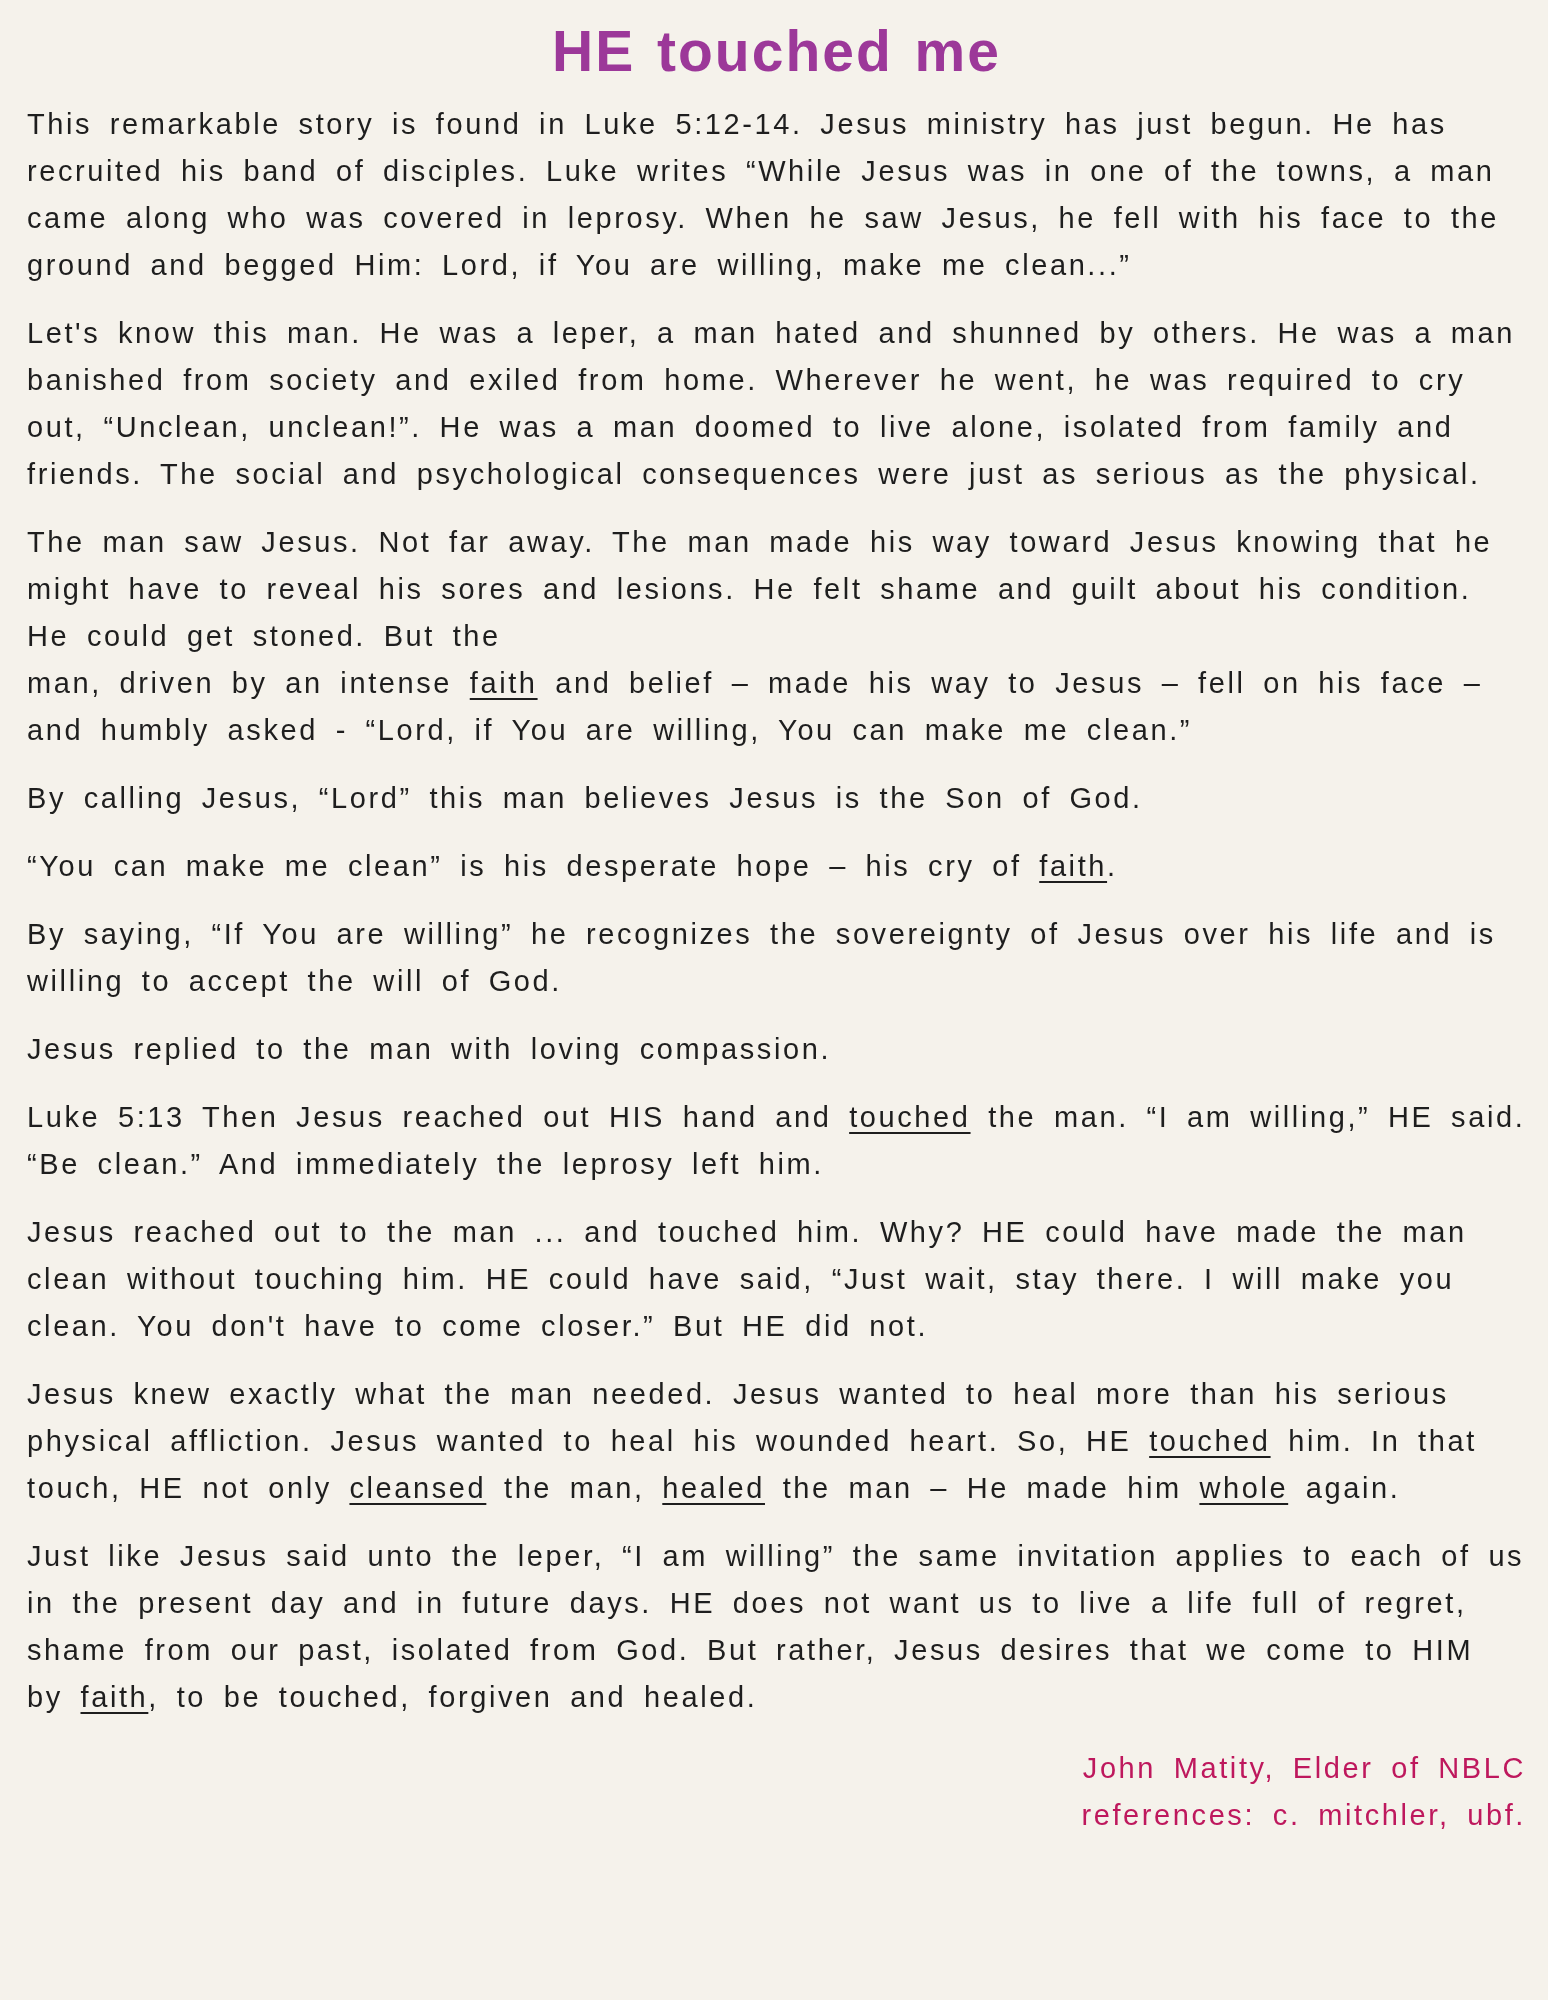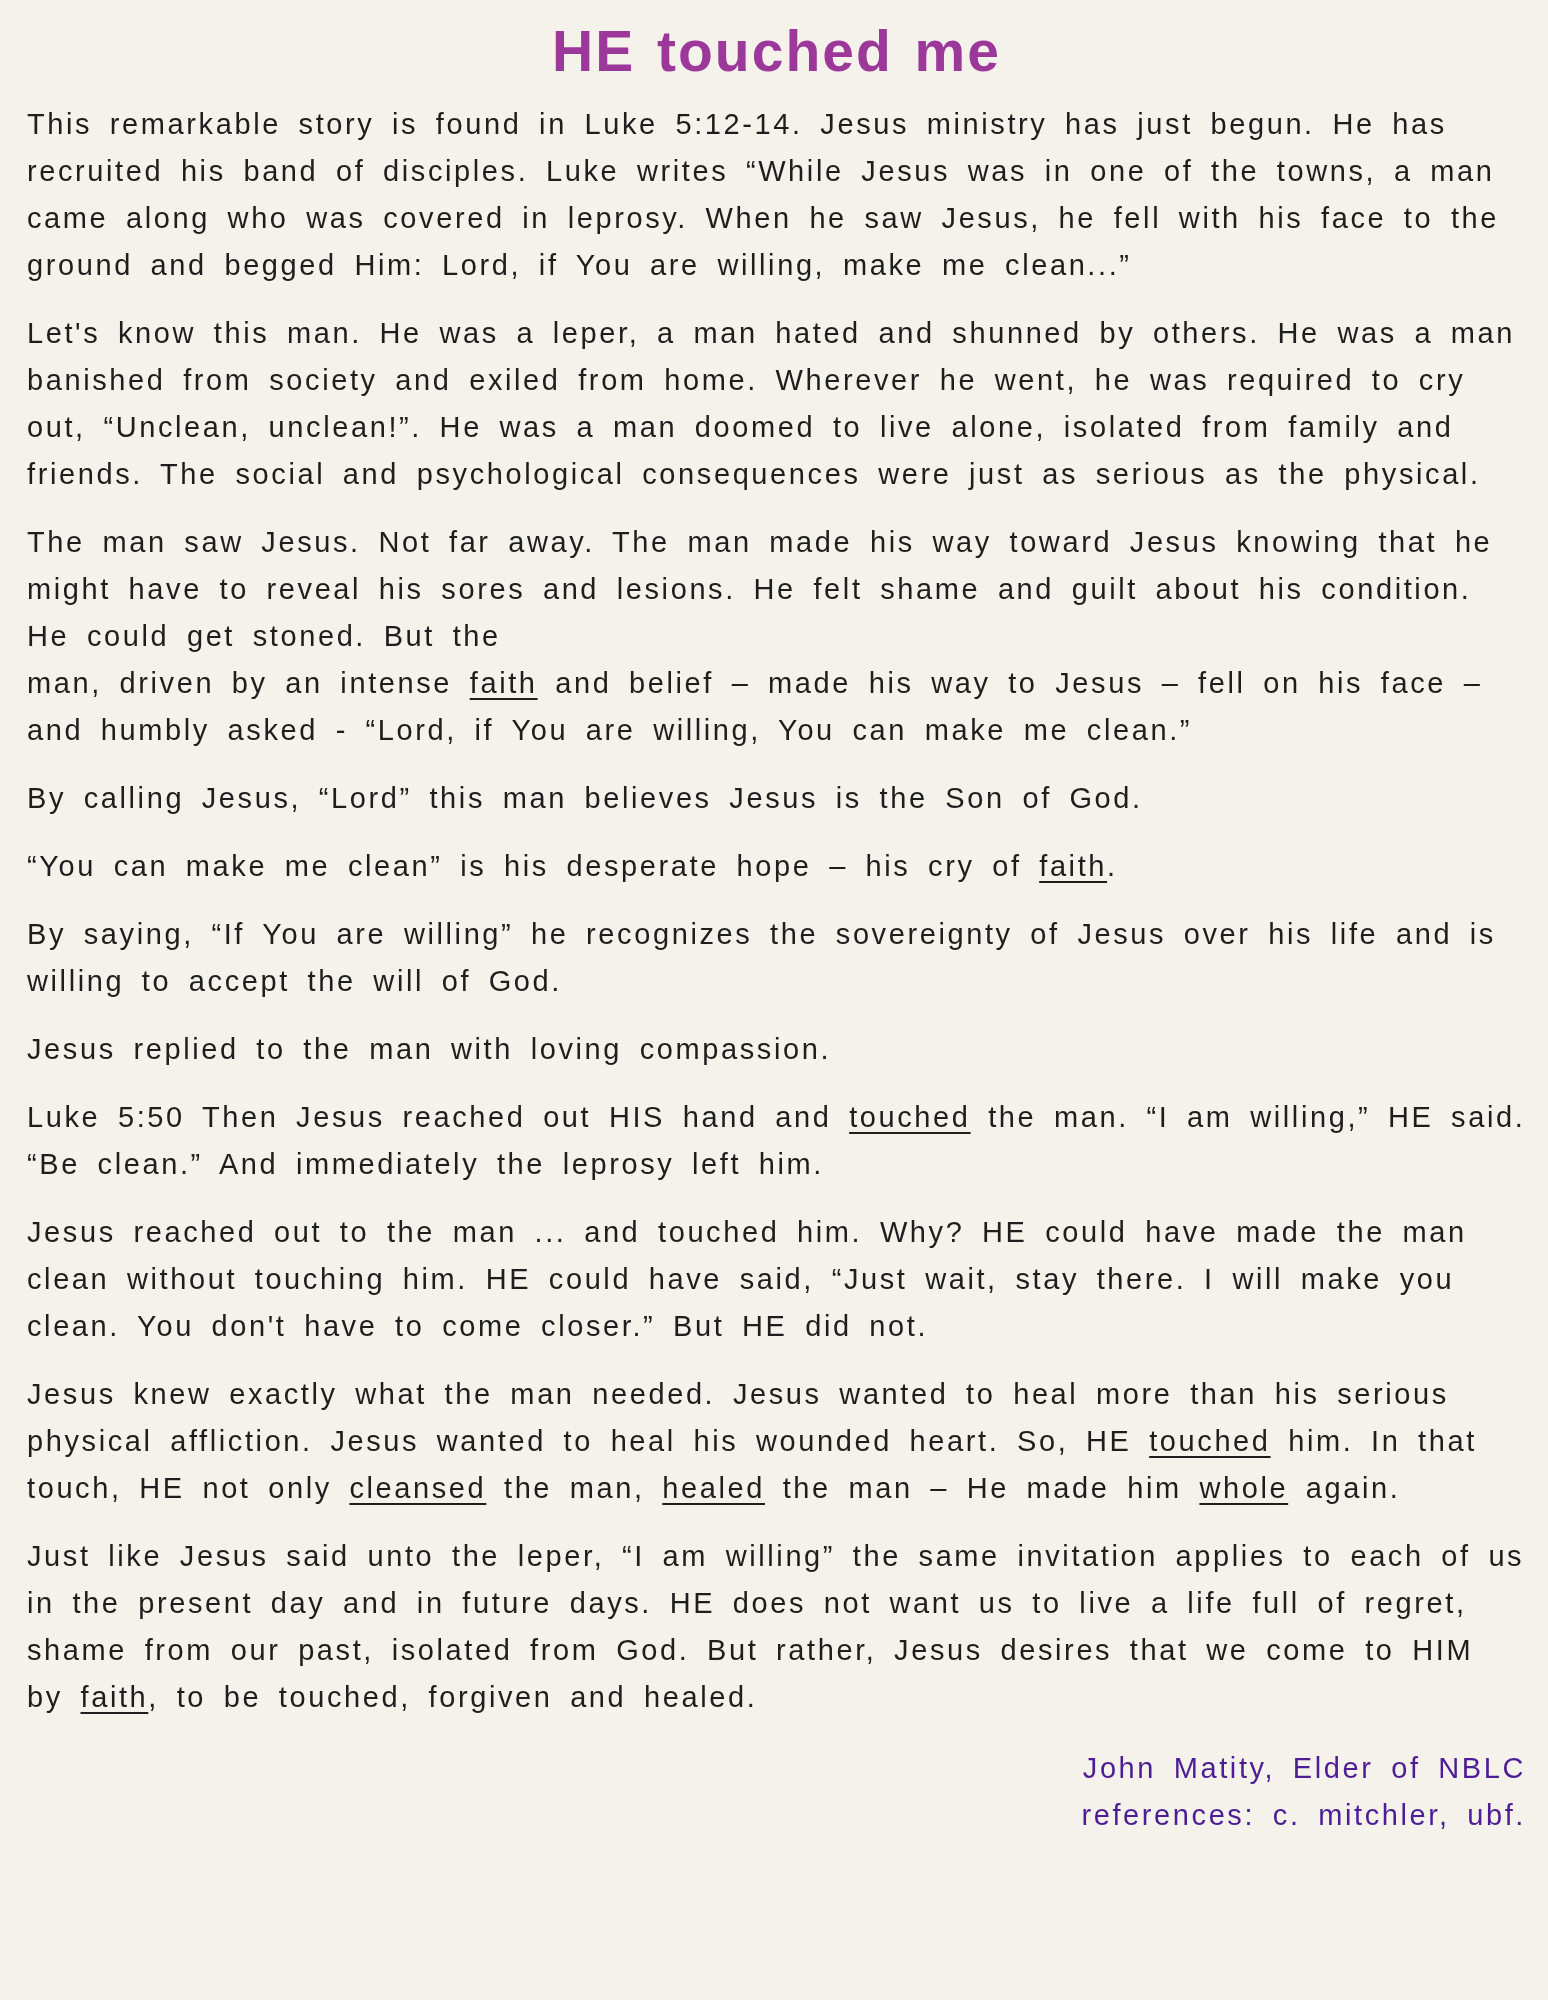--- a/index.html
+++ b/index.html
@@ -43,21 +43,21 @@
 
   .para .u {
     text-decoration: underline;
     text-decoration-thickness: 2px;
     text-underline-offset: 5px;
   }
 
   .footer {
     margin-top: 24px;
     text-align: right;
-    color: #4c1d95;
+    color: #be185d;
     font-size: 29px;
     line-height: 47px;
     letter-spacing: 2.6px;
     word-spacing: 7px;
   }
 </style>
 </head>
 <body>
 
 <div class="page">
@@ -65,21 +65,21 @@
   <h1 class="title">HE touched me</h1>
 
   <div>
       <p class="para"><span>This remarkable story is found in Luke 5:12-14. Jesus ministry has just begun. He has recruited his band of disciples. Luke writes “While Jesus was in one of the towns, a man came along who was covered in leprosy. When he saw Jesus, he fell with his face to the ground and begged Him: Lord, if You are willing, make me clean...”</span></p>
       <p class="para"><span>Let's know this man. He was a leper, a man hated and shunned by others. He was a man banished from society and exiled from home. Wherever he went, he was required to cry out, “Unclean, unclean!”. He was a man doomed to live alone, isolated from family and friends. The social and psychological consequences were just as serious as the physical.</span></p>
       <p class="para"><span>The man saw Jesus. Not far away. The man made his way toward Jesus knowing that he might have to reveal his sores and lesions. He felt shame and guilt about his condition. He could get stoned. But the</span><br><span>man, driven by an intense </span><span class="u">faith</span><span> and belief – made his way to Jesus – fell on his face – and humbly asked - “Lord, if You are willing, You can make me clean.”</span></p>
       <p class="para"><span>By calling Jesus, “Lord” this man believes Jesus is the Son of God.</span></p>
       <p class="para"><span>“You can make me clean” is his desperate hope – his cry of </span><span class="u">faith</span><span>.</span></p>
       <p class="para"><span>By saying, “If You are willing” he recognizes the sovereignty of Jesus over his life and is willing to accept the will of God.</span></p>
       <p class="para"><span>Jesus replied to the man with loving compassion.</span></p>
-      <p class="para"><span>Luke 5:50 Then Jesus reached out HIS hand and </span><span class="u">touched</span><span> the man. “I am willing,” HE said. “Be clean.” And immediately the leprosy left him.</span></p>
+      <p class="para"><span>Luke 5:13 Then Jesus reached out HIS hand and </span><span class="u">touched</span><span> the man. “I am willing,” HE said. “Be clean.” And immediately the leprosy left him.</span></p>
       <p class="para"><span>Jesus reached out to the man ... and touched him. Why? HE could have made the man clean without touching him. HE could have said, “Just wait, stay there. I will make you clean. You don't have to come closer.” But HE did not.</span></p>
       <p class="para"><span>Jesus knew exactly what the man needed. Jesus wanted to heal more than his serious physical affliction. Jesus wanted to heal his wounded heart. So, HE </span><span class="u">touched</span><span> him. In that touch, HE not only </span><span class="u">cleansed</span><span> the man, </span><span class="u">healed</span><span> the man – He made him </span><span class="u">whole</span><span> again.</span></p>
       <p class="para"><span>Just like Jesus said unto the leper, “I am willing” the same invitation applies to each of us in the present day and in future days. HE does not want us to live a life full of regret, shame from our past, isolated from God. But rather, Jesus desires that we come to HIM by </span><span class="u">faith</span><span>, to be touched, forgiven and healed.</span></p>
     </div>
 
   <div class="footer">
     <div>John Matity, Elder of NBLC</div>
     <div>references: c. mitchler, ubf.</div>
   </div>
 

